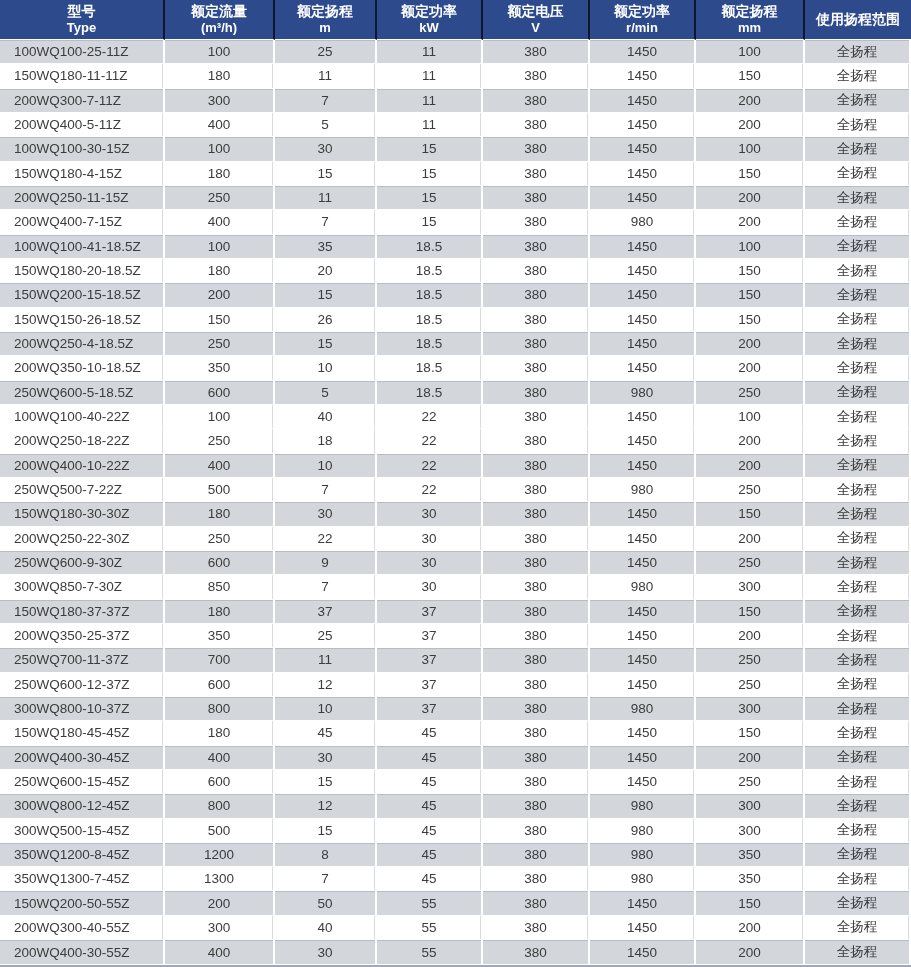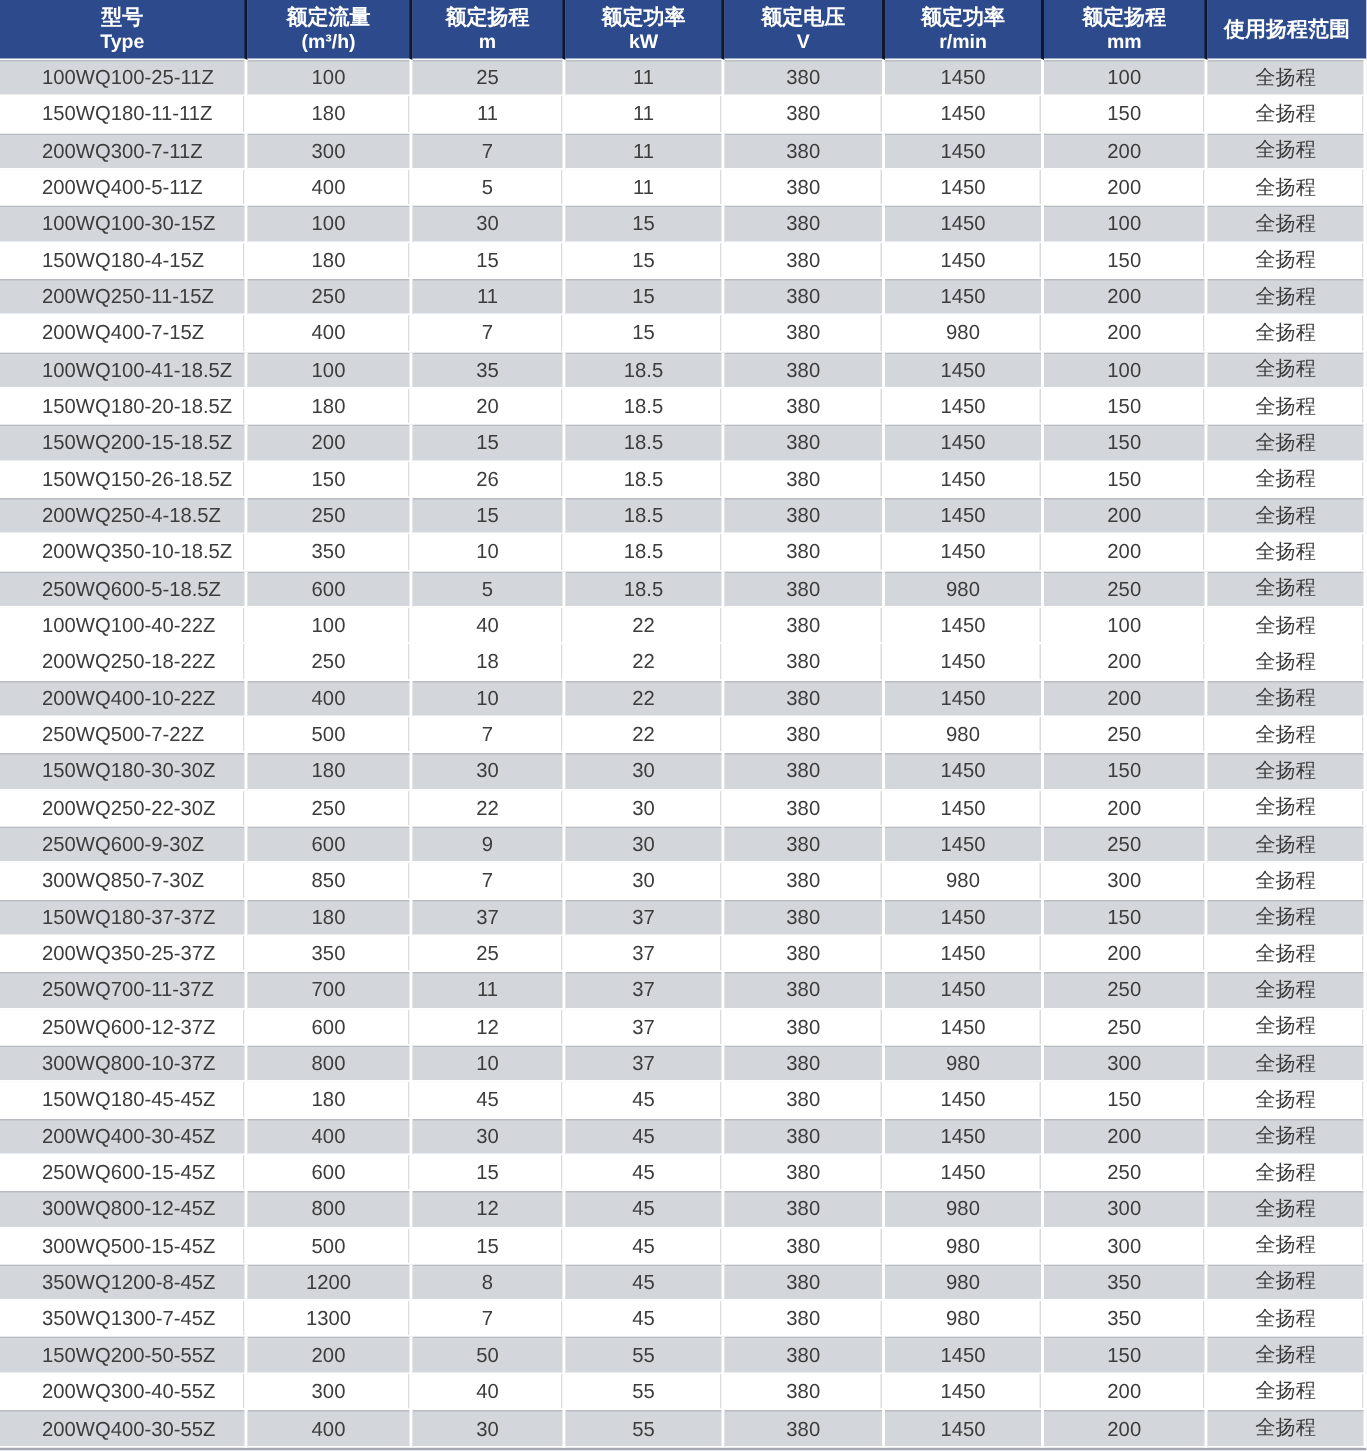--- a/index.html
+++ b/index.html
@@ -38,21 +38,21 @@
     text-align: center;
     vertical-align: middle;
     padding: 0;
     border-right: 2px solid #ffffff;
     border-bottom: 1px solid #ffffff;
     overflow: hidden;
     white-space: nowrap;
   }
   tr.row-gray  td { background: #d3d6da; box-shadow: inset 0 1px 0 #b9bdc3; }
   tr.row-white td { background: #ffffff; box-shadow: inset -1px 0 0 #d9dcdf; }
-  tbody td.col-model { text-align: left; padding-left: 28px; }
+  tbody td.col-model { text-align: left; padding-left: 14px; }
 </style>
 </head>
 <body>
 
 <table class="spec-table">
   <colgroup>
     <col style="width:165px">
     <col style="width:110px">
     <col style="width:102px">
     <col style="width:106px">

